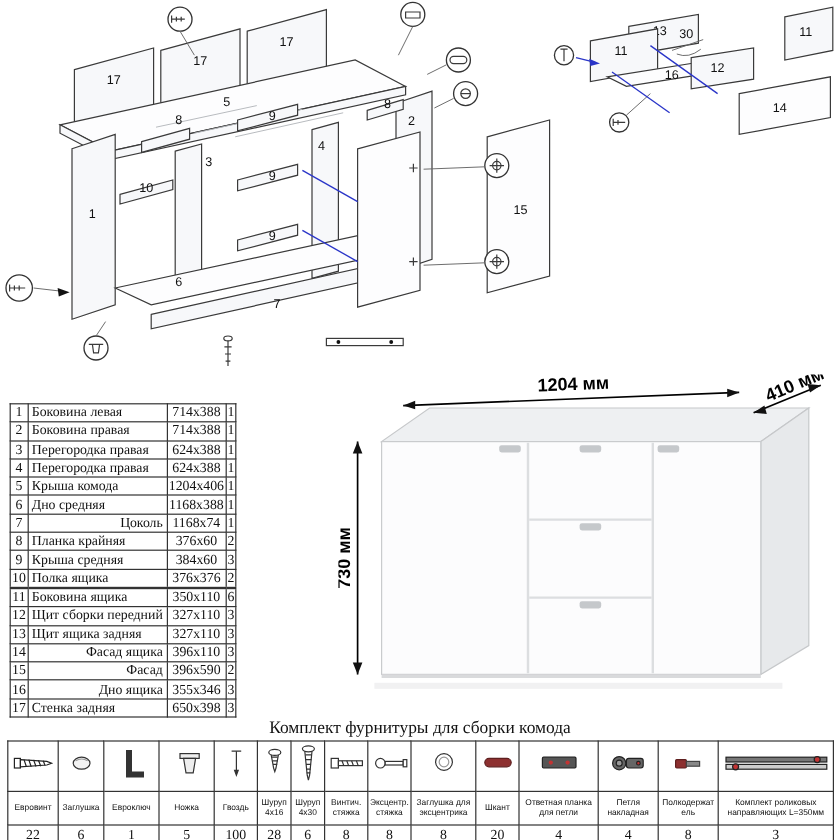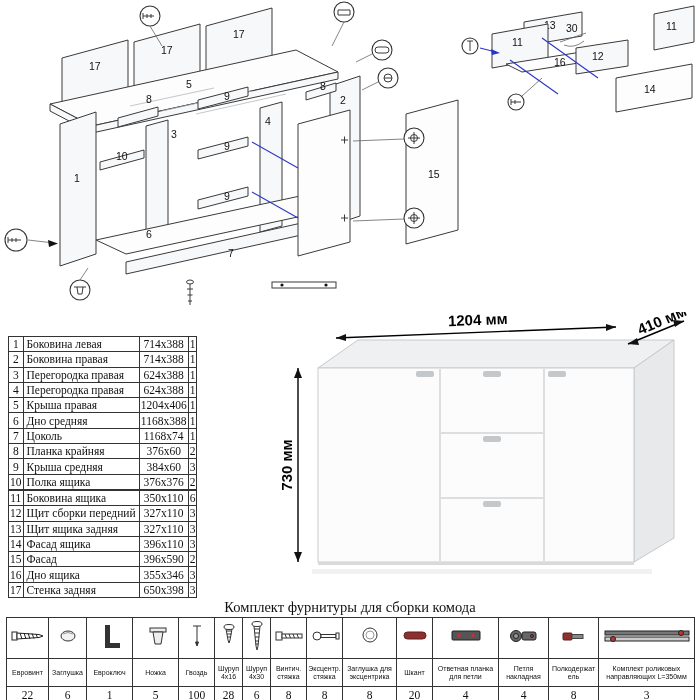--- a/index.html
+++ b/index.html
@@ -6,21 +6,21 @@
   body{width:700px;height:700px;position:relative;background:#fff;
        font-family:"Liberation Serif",serif;overflow:hidden;color:#111;}
   .abs{position:absolute;}
 
   
   .parts{border-collapse:collapse;background:#fff;}
   .parts td{border:1px solid #333;font-size:11.5px;height:14.3px;line-height:12px;
             padding:0 3px;white-space:nowrap;}
   .parts td.c{text-align:center;padding:0 1px;}
   .parts tr.grp td{border-top-width:2px;}
-  .parts tr.ctr td.nm{text-align:left;}
+  .parts tr.ctr td.nm{text-align:right;}
 
   
   .hwtitle{font-size:14.5px;text-align:center;width:700px;}
   .hw{border-collapse:collapse;table-layout:fixed;background:#fff;}
   .hw td{border:1px solid #333;text-align:center;vertical-align:middle;padding:0;overflow:hidden;}
   .hw tr.ico td{height:40px;}
   .hw tr.nm td{height:25px;font-family:"Liberation Sans",sans-serif;font-size:7px;
                line-height:1.12;padding:1px;word-wrap:break-word;}
   .hw tr.qt td{height:16px;font-size:11.5px;}
 
@@ -269,21 +269,21 @@
         <td class="c">1</td>
       </tr>
     <tr>
         <td class="c">4</td>
         <td class="nm">Перегородка правая</td>
         <td class="c">624x388</td>
         <td class="c">1</td>
       </tr>
     <tr>
         <td class="c">5</td>
-        <td class="nm">Крыша правая</td>
+        <td class="nm">Крыша комода</td>
         <td class="c">1204x406</td>
         <td class="c">1</td>
       </tr>
     <tr>
         <td class="c">6</td>
         <td class="nm">Дно средняя</td>
         <td class="c">1168x388</td>
         <td class="c">1</td>
       </tr>
     <tr class="ctr">

